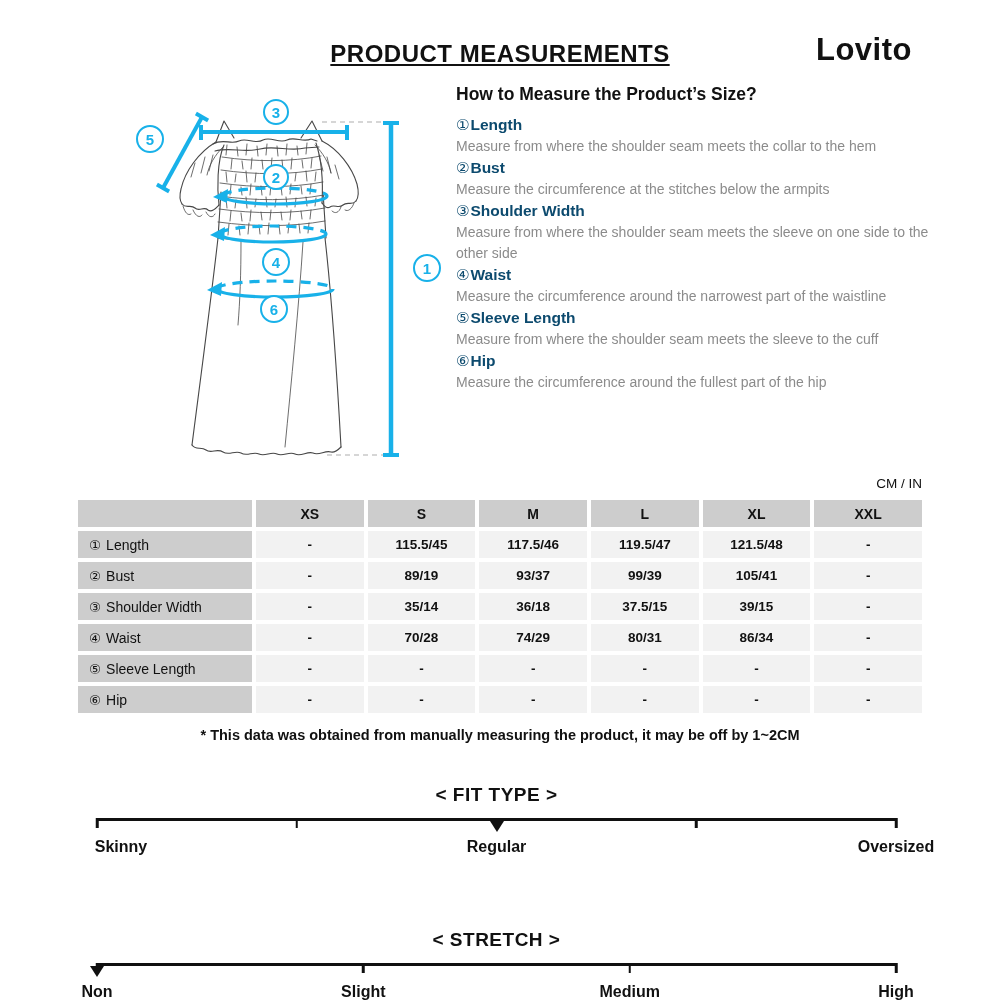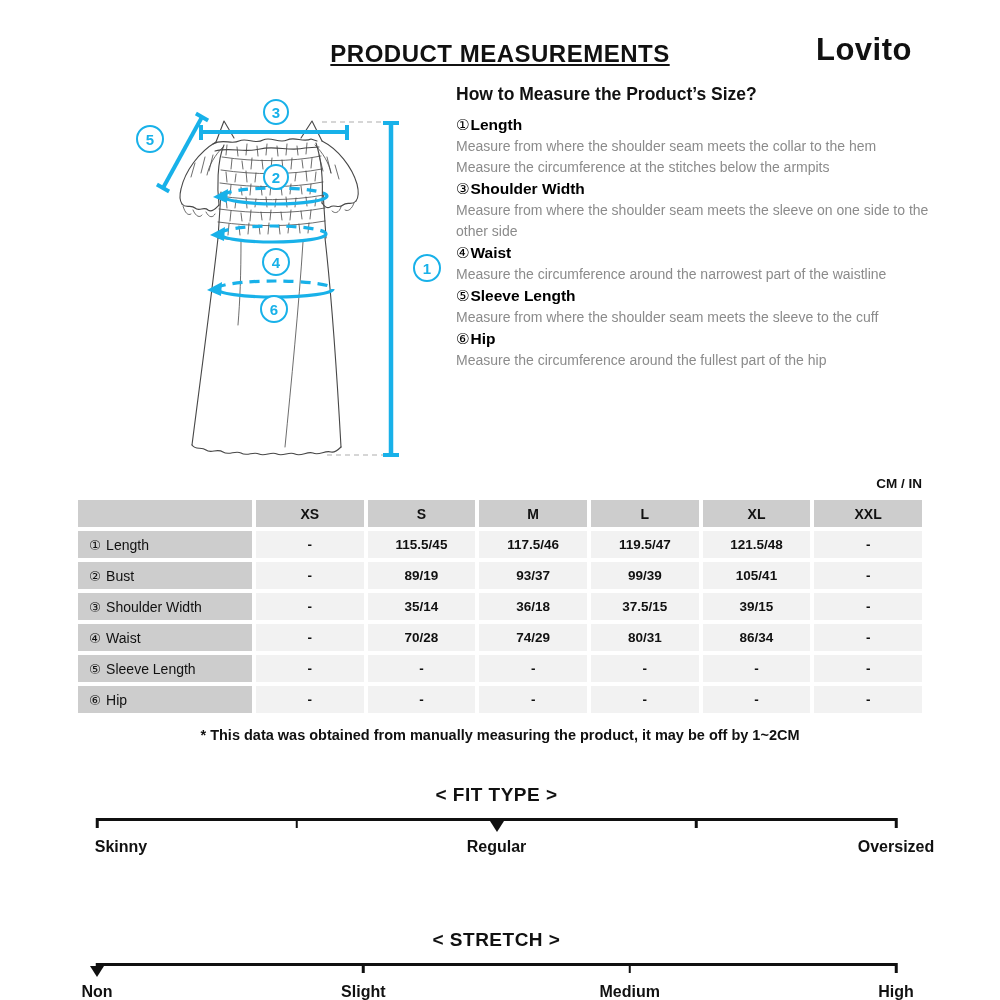--- a/index.html
+++ b/index.html
@@ -5,24 +5,24 @@
   :root{ --accent:#18B1E9; --th:#CDCDCD; --tc:#F2F2F2; --gray:#8B8B8B; }
   html,body{margin:0;padding:0;background:#fff;}
   .canvas{position:relative;width:1000px;height:1000px;background:#fff;overflow:hidden;
           font-family:"Liberation Sans","DejaVu Sans",sans-serif;color:#111;}
   .page-title{position:absolute;left:0;top:40px;width:100%;text-align:center;
               font-size:24px;font-weight:800;letter-spacing:.5px;text-decoration:underline;}
   .brand{position:absolute;top:32px;right:88px;font-size:31px;font-weight:800;letter-spacing:.5px;}
   .diagram{position:absolute;left:95px;top:85px;width:355px;height:390px;}
   .howto{position:absolute;left:456px;top:84px;width:476px;}
   .howto-heading{font-size:17.5px;font-weight:700;margin-bottom:9px;}
-  .hi-title{font-size:15.5px;font-weight:700;line-height:22px;color:#000000;}
+  .hi-title{font-size:15.5px;font-weight:700;line-height:22px;color:#0c4a6e;}
   .hi-title .num{font-family:"DejaVu Sans",sans-serif;font-weight:400;font-size:15px;margin-right:1px;}
   .hi-desc{font-size:14px;line-height:21px;color:var(--gray);}
-  .units{position:absolute;top:476px;right:78px;font-size:13.5px;font-weight:700;}
+  .units{position:absolute;top:476px;right:78px;font-size:13.5px;font-weight:400;}
   .size-table{position:absolute;left:78px;top:500px;width:844px;display:grid;
               grid-template-columns:174px repeat(6,1fr);gap:4px;}
   .cell{height:27px;display:flex;align-items:center;justify-content:center;font-size:13.5px;}
   .cell.hdr{background:var(--th);font-weight:700;font-size:14px;text-align:right;}
   .cell.rowlab{background:var(--th);justify-content:flex-start;padding-left:11px;font-size:14px;font-weight:400;}
   .rowlab .num{font-family:"DejaVu Sans",sans-serif;margin-right:5px;font-size:13.5px;}
   .cell.val{background:var(--tc);font-weight:700;}
   .footnote{position:absolute;left:0;top:727px;width:100%;text-align:center;font-size:14.5px;font-weight:700;}
   .scale{position:absolute;left:97px;width:799px;}
   .scale.fit{top:784px;} .scale.stretch{top:929px;}
@@ -139,20 +139,21 @@
   </div>
 
   <div class="howto">
     <div class="howto-heading">How to Measure the Product’s Size?</div>
     <div id="howto-list">
         <div class="howto-item">
           <div class="hi-title"><span class="num">①</span><span>Length</span></div>
           <div class="hi-desc">Measure from where the shoulder seam meets the collar to the hem</div>
         </div>
         <div class="howto-item">
+          <div class="hi-title"><span class="num">②</span><span>Bust</span></div>
           <div class="hi-desc">Measure the circumference at the stitches below the armpits</div>
         </div>
         <div class="howto-item">
           <div class="hi-title"><span class="num">③</span><span>Shoulder Width</span></div>
           <div class="hi-desc">Measure from where the shoulder seam meets the sleeve on one side to the other side</div>
         </div>
         <div class="howto-item">
           <div class="hi-title"><span class="num">④</span><span>Waist</span></div>
           <div class="hi-desc">Measure the circumference around the narrowest part of the waistline</div>
         </div>

